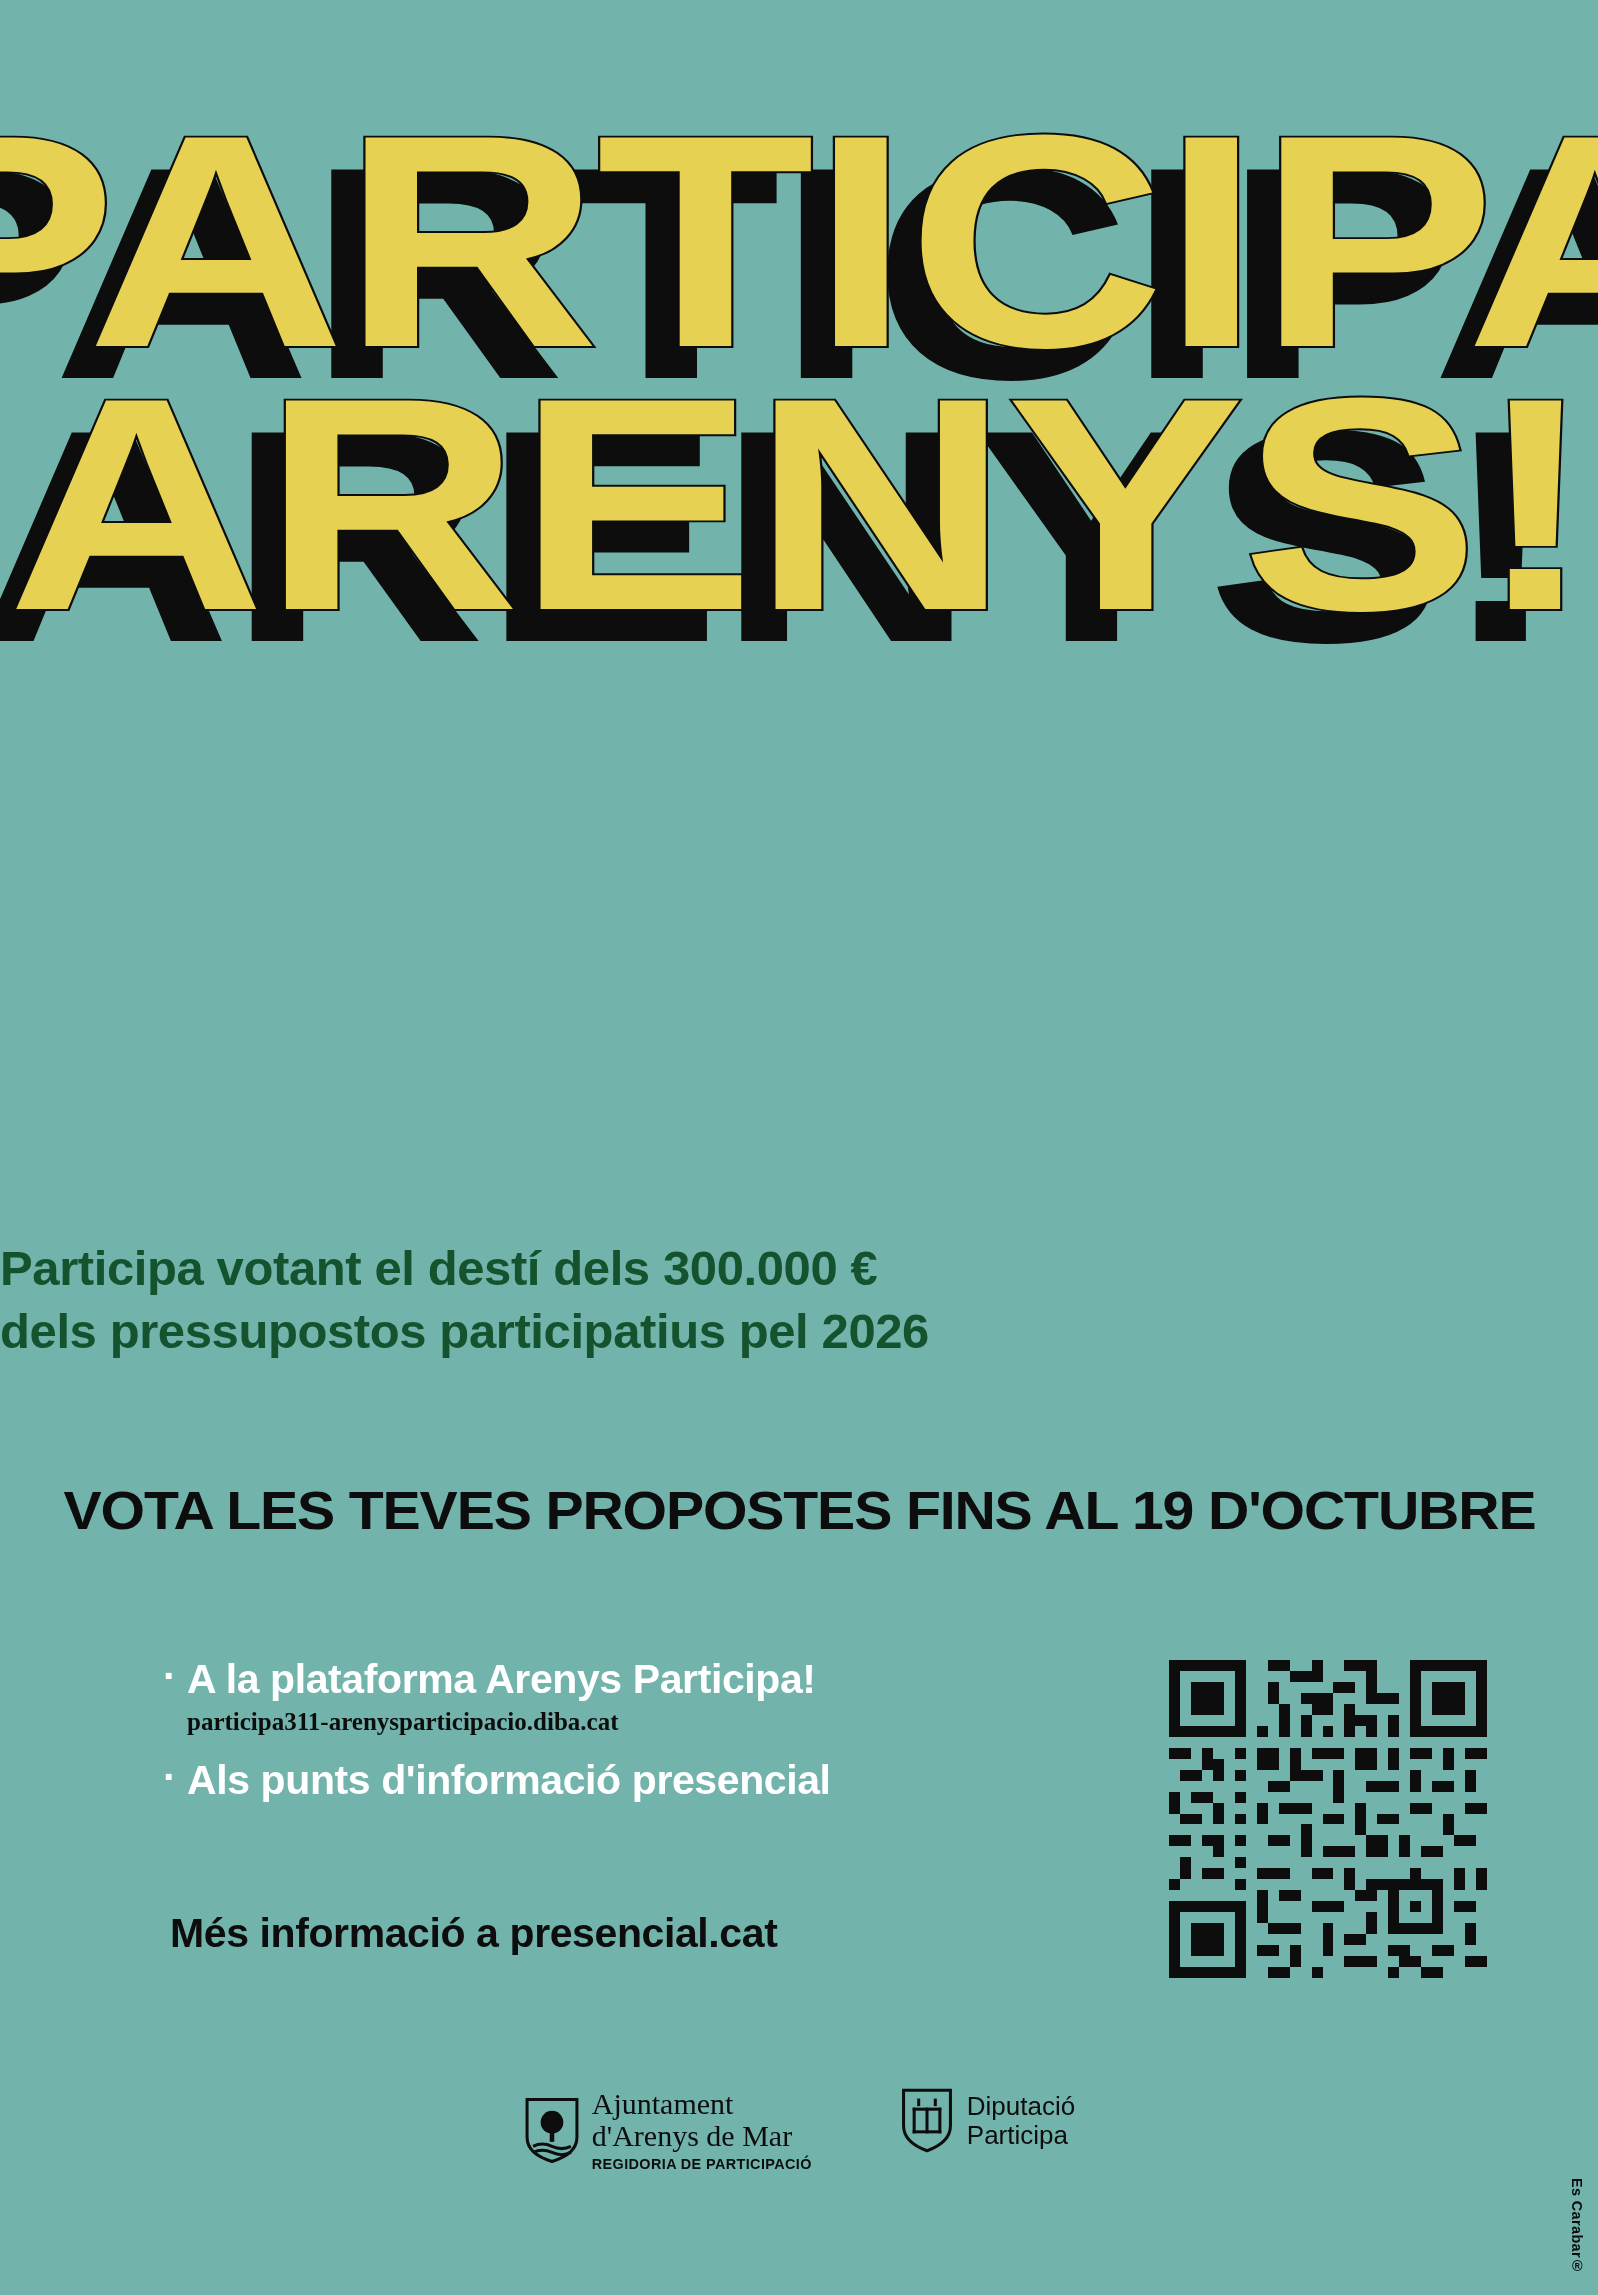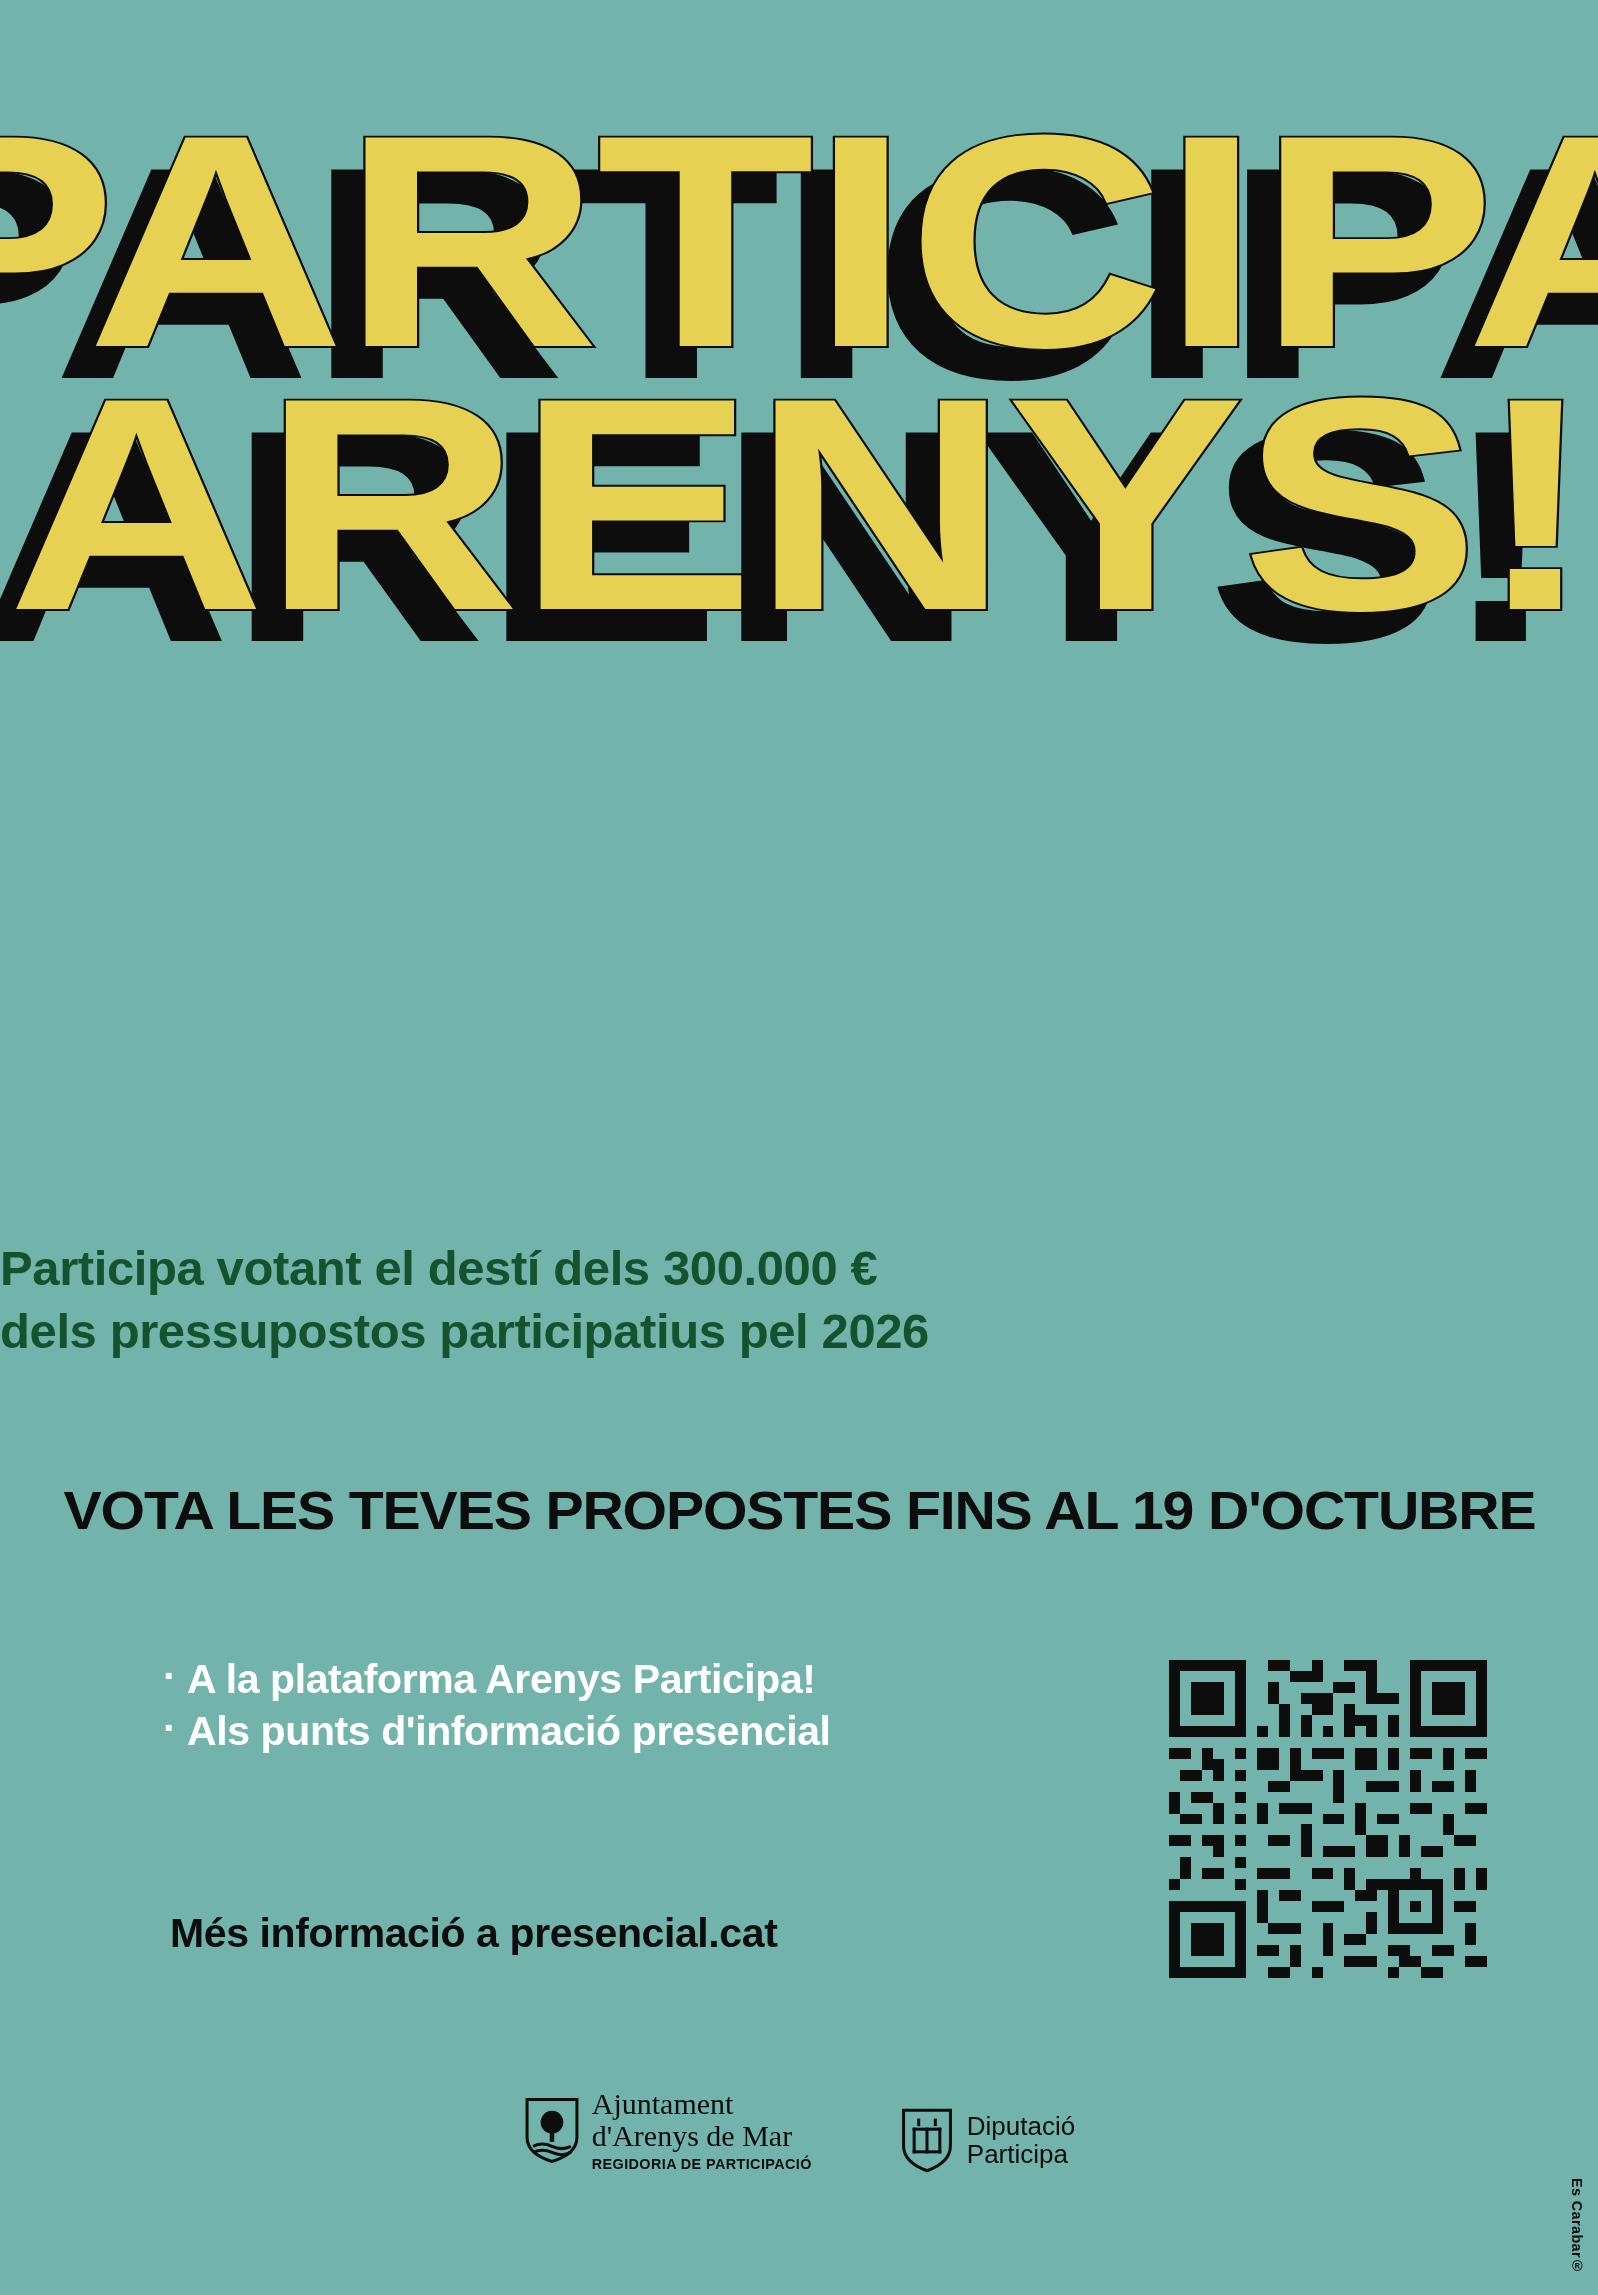--- a/index.html
+++ b/index.html
@@ -151,21 +151,21 @@
   }
   .qr svg { display: block; }
 
   
   .footer {
     position: absolute;
     left: 0; right: 0;
     top: 2088px;
     display: flex;
     justify-content: center;
-    align-items: flex-end;
+    align-items: flex-start;
     gap: 87px;
   }
   .logo {
     display: flex;
     align-items: center;
     gap: 12px;
   }
   .crest {
     width: 56px;
     height: 65px;
@@ -232,20 +232,21 @@
     <div>dels pressupostos participatius pel 2026</div>
   </div>
 
   <div class="deadline">VOTA LES TEVES PROPOSTES FINS AL 19 D'OCTUBRE</div>
 
   <div class="bullets">
     <div class="bullet-row">
       <span class="bullet-dot">·</span>
       <span>A la plataforma Arenys Participa!</span>
     </div>
+    <div class="bullet-url">participa311-arenysparticipacio.diba.cat</div>
     <div class="bullet-row">
       <span class="bullet-dot">·</span>
       <span>Als punts d'informació presencial</span>
     </div>
   </div>
 
   <div class="more-info">Més informació a presencial.cat</div>
 
   <div class="qr">
     <svg width="318" height="318" viewBox="0 0 29 29" shape-rendering="crispEdges">

